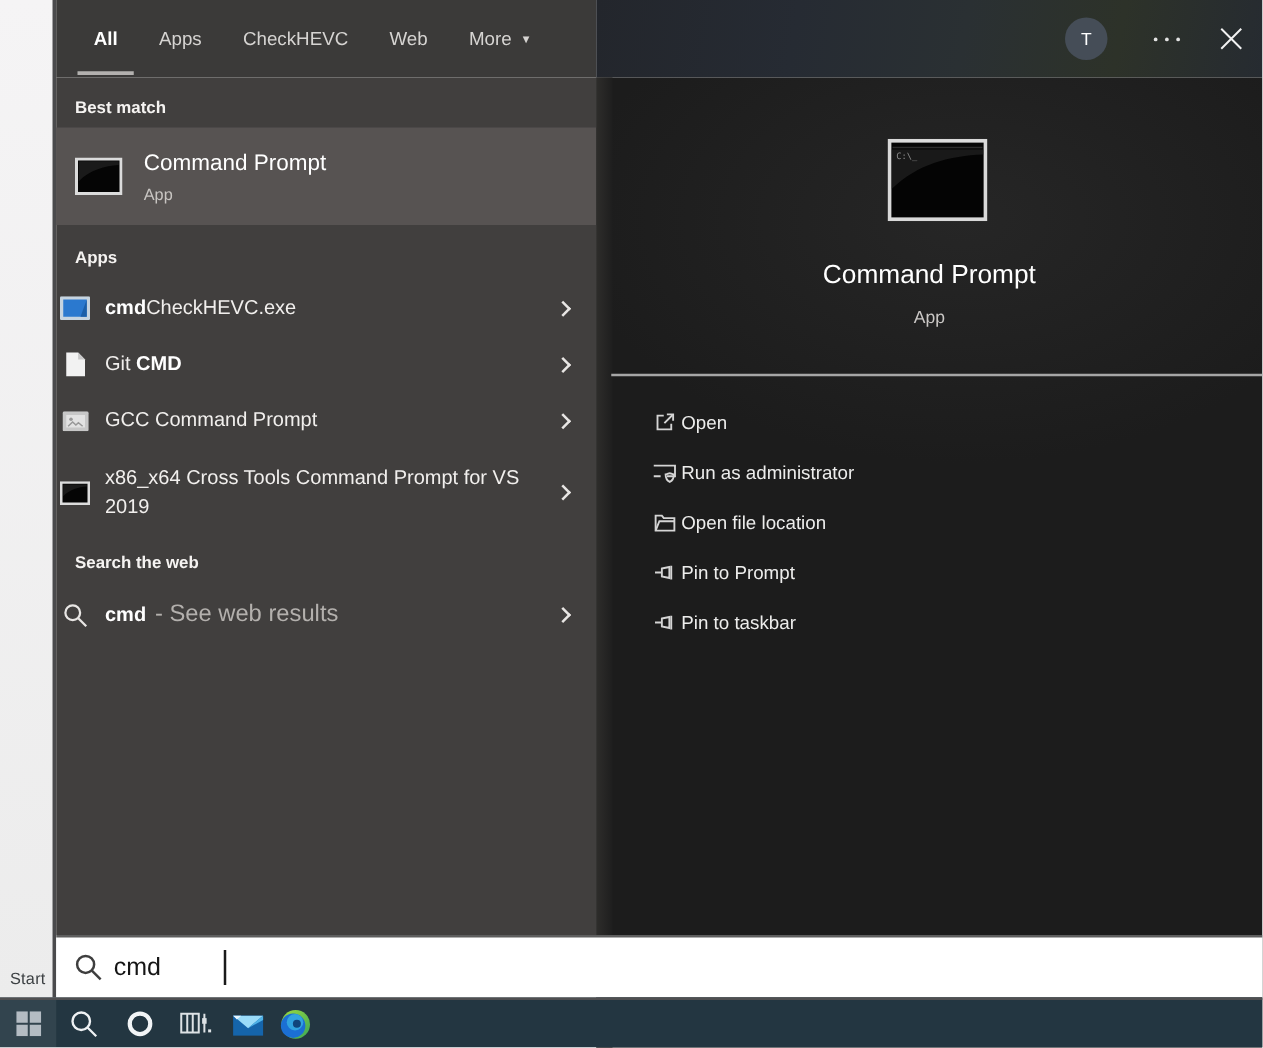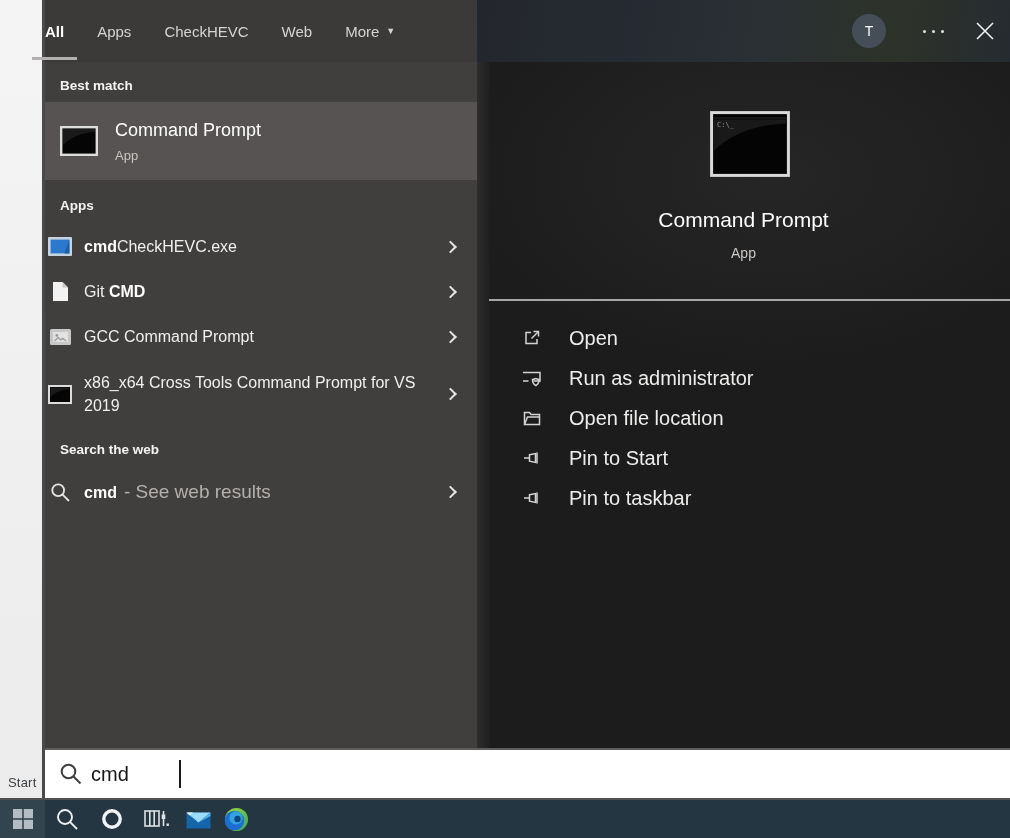--- a/index.html
+++ b/index.html
@@ -13,21 +13,21 @@
 
   
   #page-strip { left:0; top:0; width:45px; height:798px;
     background:linear-gradient(180deg,#f5f4f5,#ececec);
     border-right:3px solid #4a4a4c; }
   #page-strip .page-label { position:absolute; bottom:8px; left:8px;
     font-size:13px; color:#3c4043; letter-spacing:.2px; }
 
   
   #header-left { left:45px; top:0; width:432px; height:62px; background:#3b3a39;
-    display:flex; align-items:center; }
+    display:flex; align-items:center; padding-left:30px; }
   .tab { position:relative; height:62px; display:flex; align-items:center;
     margin-right:33px; font-size:15px; color:#d6d4d2; cursor:default; white-space:nowrap; }
   .tab.active { color:#ffffff; font-weight:700; }
   .tab .underline { position:absolute; left:-13px; right:-13px; bottom:2px;
     height:3px; background:#b3b1af; }
   .tab .dd-arrow { font-size:9px; margin-left:7px; color:#d6d4d2; }
 
   #header-right { left:477px; top:0; width:533px; height:62px;
     background:linear-gradient(100deg,#23262c 0%,#262b33 30%,#2a3033 55%,#2d3229 78%,#262b31 100%); }
   #avatar { position:absolute; left:375px; top:14px; width:34px; height:34px;
@@ -68,21 +68,21 @@
   #detail-icon { position:absolute; left:233px; top:49px; }
   #detail-title { position:absolute; left:0; top:146px; width:100%; text-align:center;
     font-size:21px; color:#ffffff; }
   #detail-sub { position:absolute; left:0; top:183px; width:100%; text-align:center;
     font-size:14px; color:#cbc8c6; }
   #detail-divider { position:absolute; left:12px; right:0; top:237px; height:2px;
     background:#a6a6a6; }
   .action-row { position:absolute; left:0; width:100%; height:40px;
     display:flex; align-items:center; }
   .action-icon { position:absolute; left:44px; width:22px; display:flex; justify-content:center; }
-  .action-label { position:absolute; left:92px; font-size:20px; color:#ededec; }
+  .action-label { position:absolute; left:68px; font-size:15px; color:#ededec; }
 
   
   #search-bar { left:45px; top:748px; width:965px; height:50px; background:#ffffff;
     border-top:2px solid #5e5e5e; }
   #search-bar .mag { position:absolute; left:14px; top:12px; }
   #search-value { position:absolute; left:46px; top:0; height:48px; line-height:48px;
     font-size:20px; color:#151515; }
   #text-cursor { position:absolute; left:100%; margin-left:2px; top:10px; width:2px; height:28px;
     background:#1a1a1a; animation:blink 1.1s steps(1) infinite; }
   @keyframes blink { 50% { opacity:0; } }
@@ -264,21 +264,21 @@
   </div>
 
   <div class="action-row" style="top:376px">
     <span class="action-icon">
       <svg width="20" height="20" viewBox="0 0 20 20" stroke="#d4d4d4" stroke-width="1.5" fill="none">
         <path d="M2 10 h5"></path>
         <path d="M7.5 6.8 l6-1.2 v8.8 l-6-1.2 z"></path>
         <path d="M15 4.5 v11"></path>
       </svg>
     </span>
-    <span class="action-label">Pin to Start</span>
+    <span class="action-label">Pin to Prompt</span>
   </div>
 
   <div class="action-row" style="top:416px">
     <span class="action-icon">
       <svg width="20" height="20" viewBox="0 0 20 20" stroke="#d4d4d4" stroke-width="1.5" fill="none">
         <path d="M2 10 h5"></path>
         <path d="M7.5 6.8 l6-1.2 v8.8 l-6-1.2 z"></path>
         <path d="M15 4.5 v11"></path>
       </svg>
     </span>

